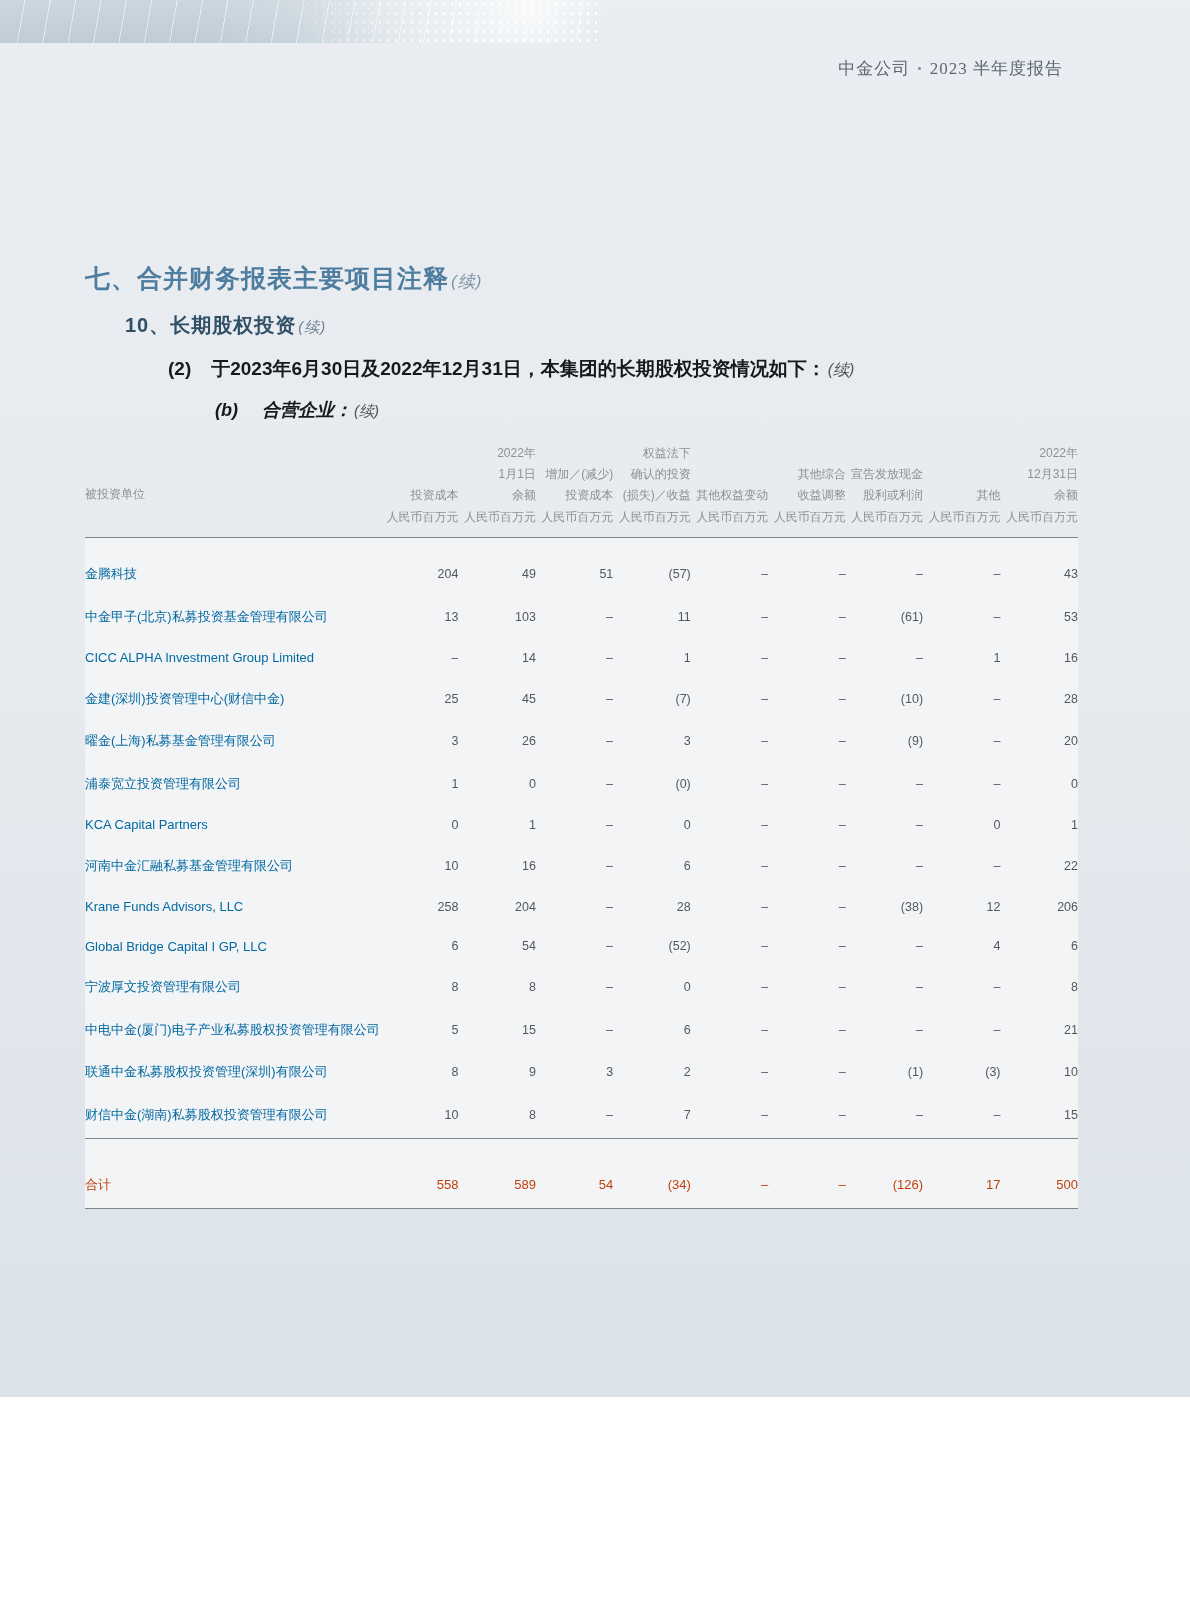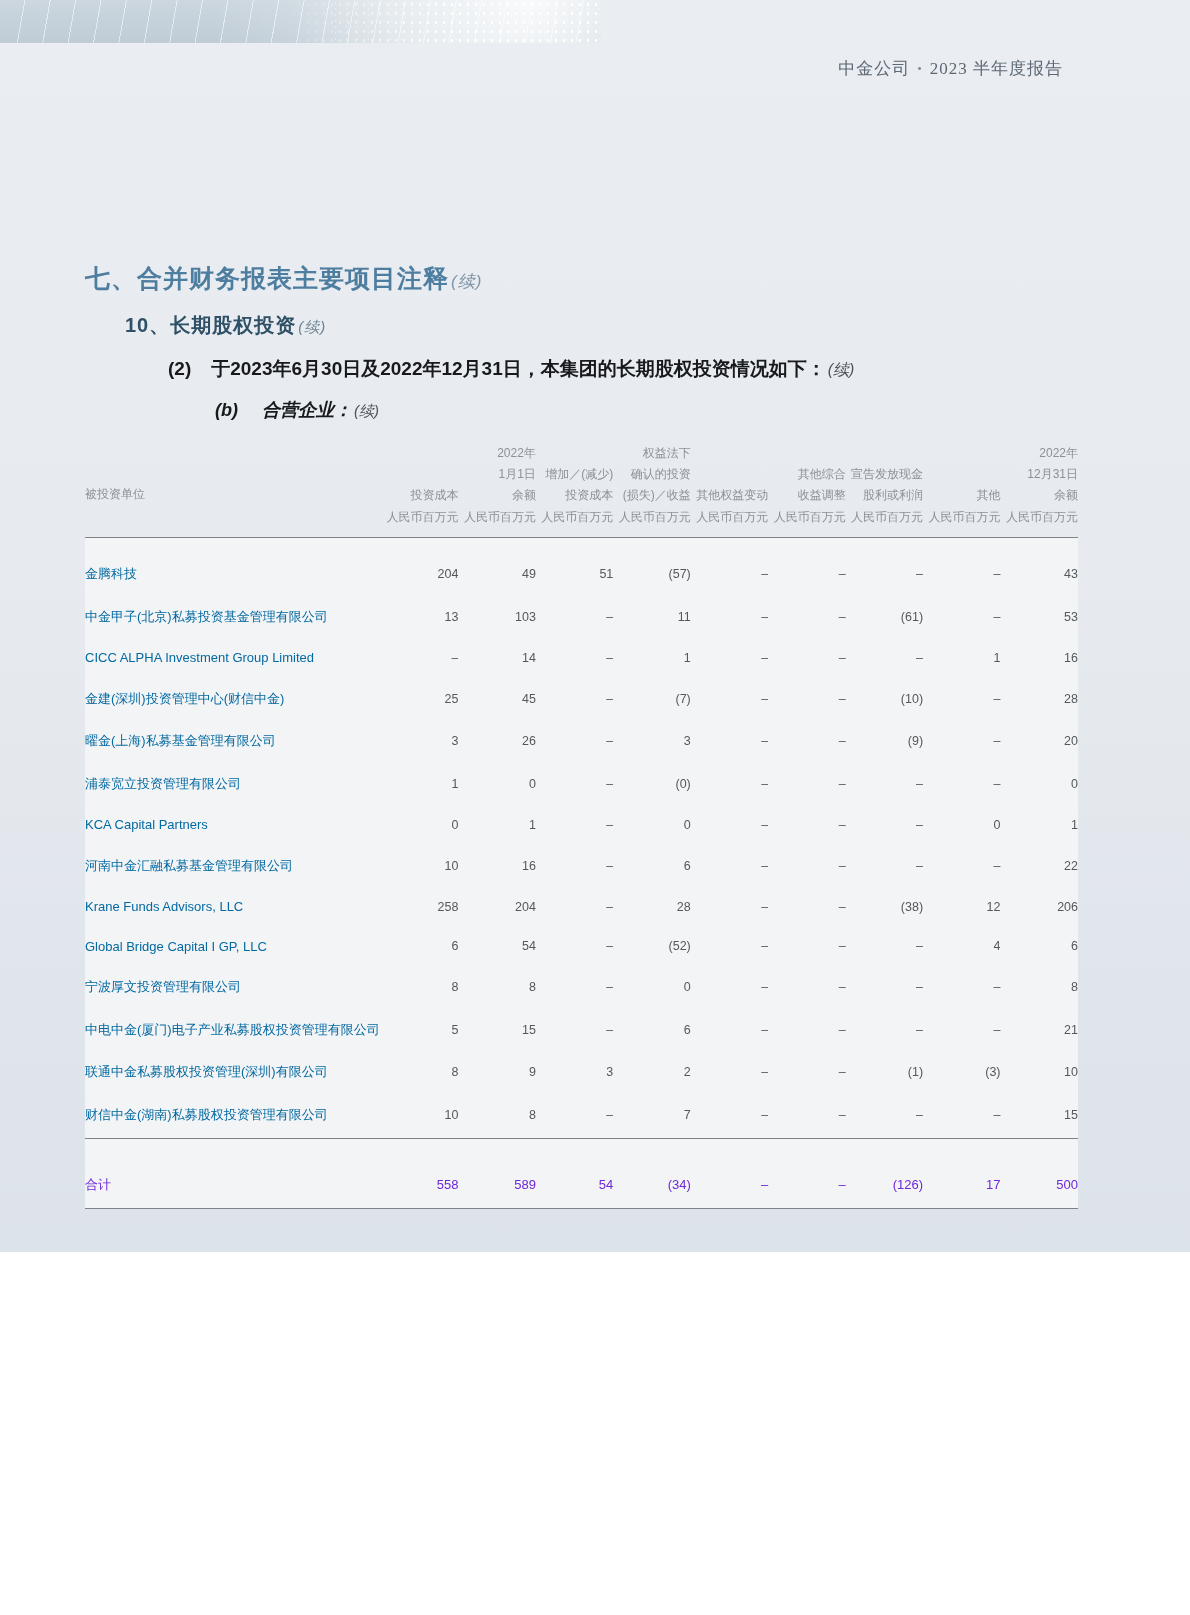--- a/index.html
+++ b/index.html
@@ -1,17 +1,17 @@
 <!DOCTYPE html>
 <html><head>
 <meta charset="utf-8">
 <style>
   html,body { margin:0; padding:0; }
   .page {
-    position:relative; width:1190px; height:1252px; overflow:hidden;
+    position:relative; width:1190px; height:1397px; overflow:hidden;
     background:linear-gradient(180deg,#eaedf1 0%,#e7ebef 45%,#e0e5ec 80%,#dde3ea 100%);
     font-family:"Liberation Sans",sans-serif;
     text-decoration:underline;
   }
   
   .deco-band {
     position:absolute; top:0; left:0; width:601px; height:43px;
     background:
       radial-gradient(circle at 88% 10%, rgba(255,255,255,.85), rgba(255,255,255,0) 45%),
       radial-gradient(circle at 70% 120%, rgba(255,255,255,.35), rgba(255,255,255,0) 50%),
@@ -60,21 +60,21 @@
   thead th.name { text-align:left; vertical-align:bottom; padding-bottom:1px; }
   thead tr.units th { padding:1px 0 9px; border-bottom:1px solid #7e8387; white-space:nowrap; }
   tbody td, tfoot td { background:#f3f4f6; }
   tbody td {
     font-size:12.5px; color:#54585c; text-align:right; padding:12.5px 0 12px;
     white-space:nowrap; overflow:hidden;
   }
   tbody td.name { text-align:left; font-size:13px; color:#0369a1; }
   tbody tr:first-child td { padding-top:27px; }
   tbody tr:last-child td { padding-bottom:14px; border-bottom:1px solid #7e8387; }
-  tfoot td { padding:37px 0 14px; border-bottom:1px solid #7e8387; font-size:13px; color:#6d28d9; text-align:right; }
+  tfoot td { padding:37px 0 14px; border-bottom:1px solid #7e8387; font-size:13px; color:#c2410c; text-align:right; }
   tfoot td.name { text-align:left; }
   
   .page-num { position:absolute; top:1528px; right:145px; font-family:"Liberation Serif",serif; font-size:22px; color:#4e5a68; letter-spacing:1px; }
 </style>
 </head>
 <body>
 
 <div class="page">
 
   <div class="deco-band">

